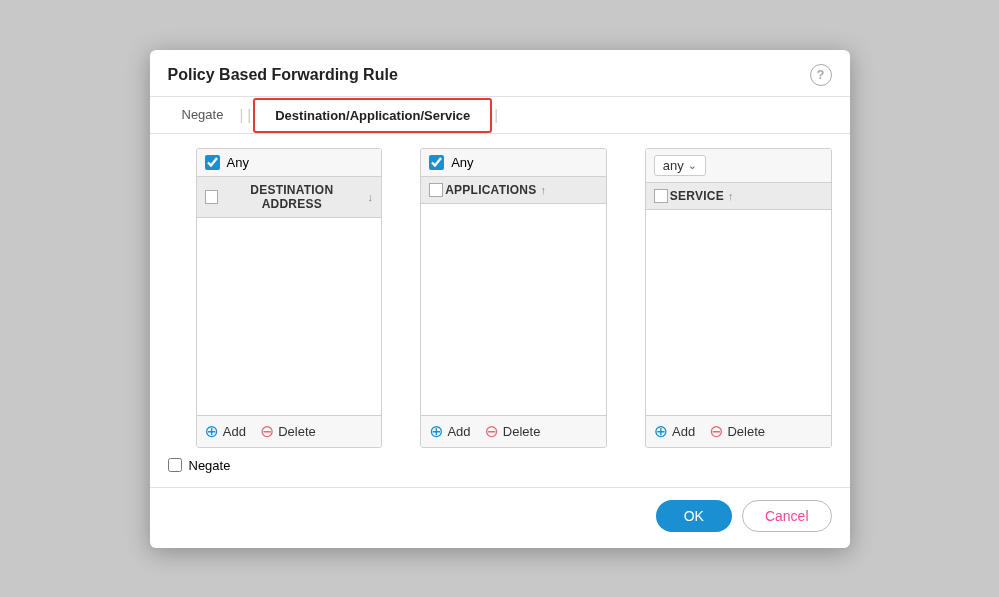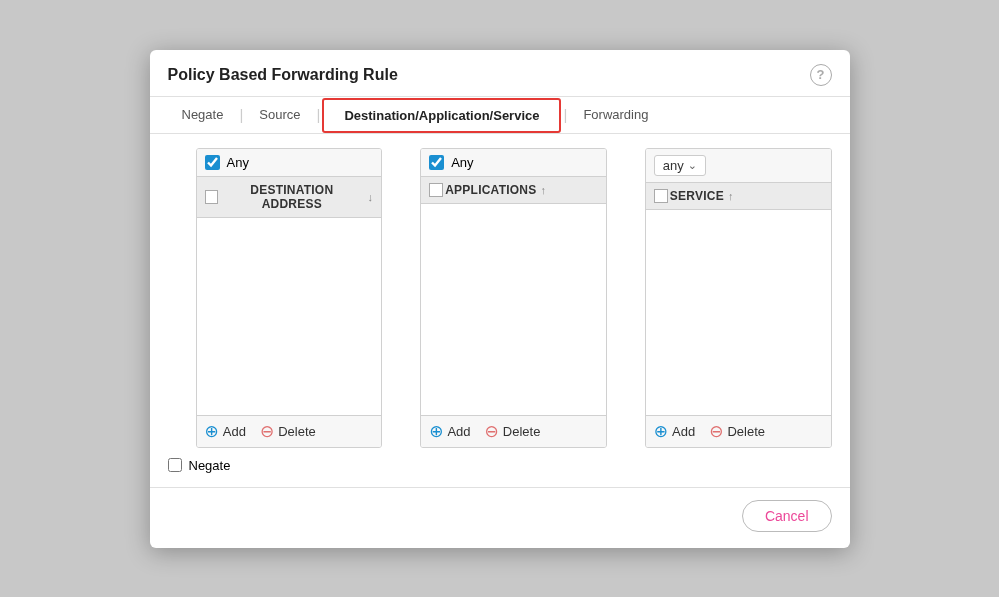--- a/index.html
+++ b/index.html
@@ -236,25 +236,23 @@
 <div class="dialog">
 
   <div class="dialog-header">
     <span class="dialog-title">Policy Based Forwarding Rule</span>
     <div class="help-icon">?</div>
   </div>
 
   <div class="tabs">
     <div class="tab">Negate</div>
     <span class="tab-separator">|</span>
-    <div class="tab">Source</div>
     <span class="tab-separator">|</span>
     <div class="tab active">Destination/Application/Service</div>
     <span class="tab-separator">|</span>
-    <div class="tab">Forwarding</div>
   </div>
 
   <div class="dialog-body">
     <div class="columns">
 
       <div class="col">
         <div class="col-any-row">
           <input type="checkbox" class="checkbox-blue" checked="" style="">
           <span>Any</span>
         </div>
@@ -326,15 +324,16 @@
 
     </div>
 
     <div class="negate-row">
       <input type="checkbox" class="checkbox-empty" style="accent-color: rgb(170, 170, 170);">
       <span>Negate</span>
     </div>
   </div>
 
   <div class="dialog-footer">
+    <button class="btn-ok">OK</button>
     <button class="btn-cancel">Cancel</button>
   </div>
 </div>
 
 </body></html>

